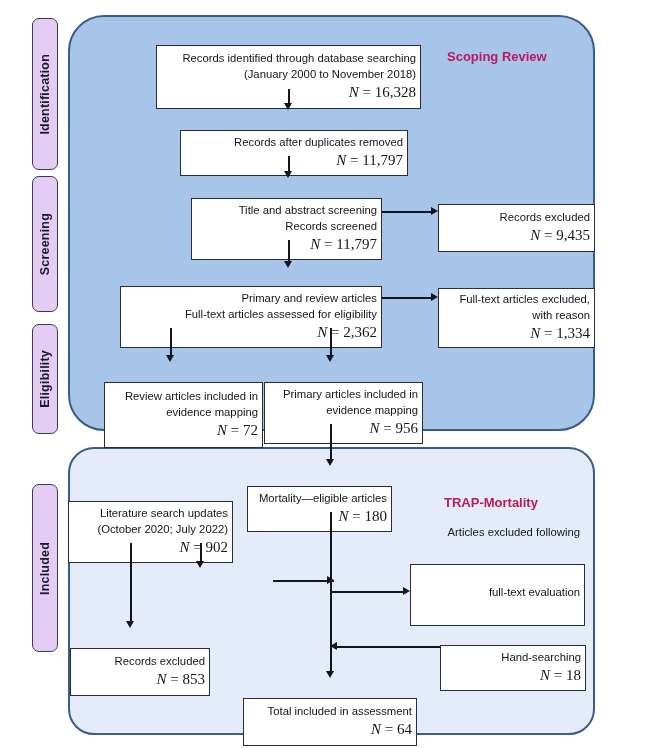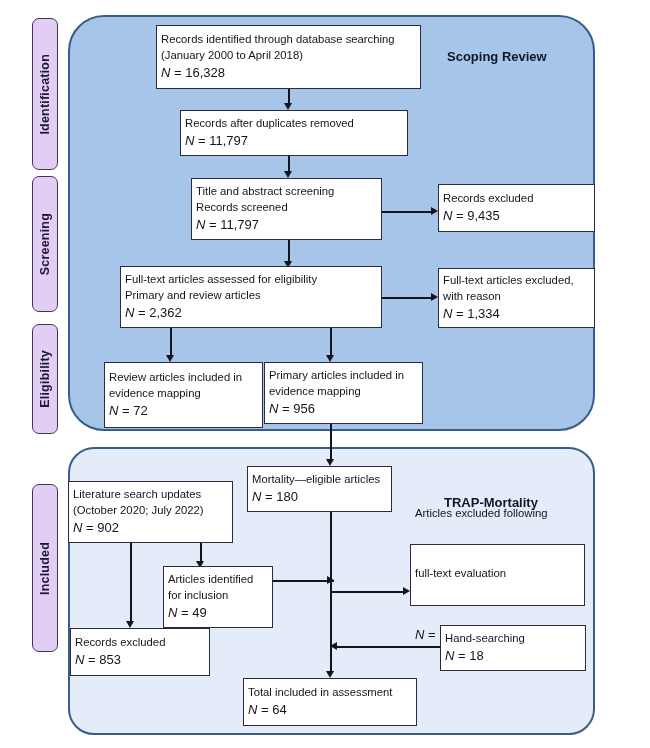--- a/index.html
+++ b/index.html
@@ -50,45 +50,47 @@
     border-radius: 36px;
   }
   .panel-bottom {
     background: #e3ecf8;
     border-radius: 26px;
   }
   .panel-title {
     position: absolute;
     font-size: 13px;
     font-weight: bold;
-    color: #0f172a;
+    color: #be185d;
     white-space: nowrap;
   }
 
   
   .box {
     position: absolute;
     box-sizing: border-box;
     background: #ffffff;
     border: 1.4px solid #2b2b3d;
     display: flex;
     flex-direction: column;
-    align-items: flex-start;
+    align-items: flex-end;
     justify-content: center;
     text-align: center;
     padding: 2px 4px;
+    margin-top: 20px;
   }
   .box .line {
     font-size: 11.3px;
     color: #14141e;
     line-height: 1.38;
     white-space: nowrap;
   }
   .box .line.nval {
-    font-size: 13px;
+    font-size: 15px;
+    font-family: Liberation Serif, serif;
   }
   .nital {
     font-style: italic;
   }
 
   
   .vline, .hline {
     position: absolute;
     background: #14141e;
   }
@@ -140,21 +142,21 @@
   <div class="stage-label" style="left:32px; top:324px; width:26px; height:110px;">
     <span>Eligibility</span>
   </div>
 
   <div class="stage-label" style="left:32px; top:484px; width:26px; height:168px;">
     <span>Included</span>
   </div>
 
   <div class="box" style="left:156px; top:25px; width:265px; height:64px;">
     <div class="line">Records identified through database searching</div>
-    <div class="line">(January 2000 to April 2018)</div>
+    <div class="line">(January 2000 to November 2018)</div>
     <div class="line nval"><span class="nital">N</span> <span>= 16,328</span></div>
   </div>
 
   <div class="vline" style="left:288px; top:89px; height:15px;"></div>
   <div class="arrow arrow-down" style="left:284px; top:103px;"></div>
 
   <div class="box" style="left:180px; top:110px; width:228px; height:46px;">
     <div class="line">Records after duplicates removed</div>
     <div class="line nval"><span class="nital">N</span> <span>= 11,797</span></div>
   </div>
@@ -173,22 +175,22 @@
 
   <div class="box" style="left:438px; top:184px; width:157px; height:48px;">
     <div class="line">Records excluded</div>
     <div class="line nval"><span class="nital">N</span> <span>= 9,435</span></div>
   </div>
 
   <div class="vline" style="left:288px; top:240px; height:22px;"></div>
   <div class="arrow arrow-down" style="left:284px; top:261px;"></div>
 
   <div class="box" style="left:120px; top:266px; width:262px; height:62px;">
+    <div class="line">Primary and review articles</div>
     <div class="line">Full-text articles assessed for eligibility</div>
-    <div class="line">Primary and review articles</div>
     <div class="line nval"><span class="nital">N</span> <span>= 2,362</span></div>
   </div>
 
   <div class="hline" style="left:382px; top:297px; width:50px;"></div>
   <div class="arrow arrow-right" style="left:431px; top:293px;"></div>
 
   <div class="box" style="left:438px; top:268px; width:157px; height:60px;">
     <div class="line">Full-text articles excluded,</div>
     <div class="line">with reason</div>
     <div class="line nval"><span class="nital">N</span> <span>= 1,334</span></div>
@@ -225,25 +227,20 @@
     <div class="line">(October 2020; July 2022)</div>
     <div class="line nval"><span class="nital">N</span> <span>= 902</span></div>
   </div>
 
   <div class="vline" style="left:200px; top:543px; height:19px;"></div>
   <div class="arrow arrow-down" style="left:196px; top:561px;"></div>
 
   <div class="vline" style="left:130px; top:543px; height:79px;"></div>
   <div class="arrow arrow-down" style="left:126px; top:621px;"></div>
 
-  <div class="box" style="left:163px; top:566px; width:110px; height:62px;">
-    <div class="line">Articles identified</div>
-    <div class="line">for inclusion</div>
-    <div class="line nval"><span class="nital">N</span> <span>= 49</span></div>
-  </div>
 
   <div class="hline" style="left:273px; top:580px; width:61px;"></div>
   <div class="arrow arrow-right" style="left:327px; top:576px;"></div>
 
   <div class="vline" style="left:330px; top:512px; height:160px;"></div>
   <div class="arrow arrow-down" style="left:326px; top:671px;"></div>
 
   <div class="hline" style="left:330px; top:591px; width:75px;"></div>
   <div class="arrow arrow-right" style="left:403px; top:587px;"></div>
 

